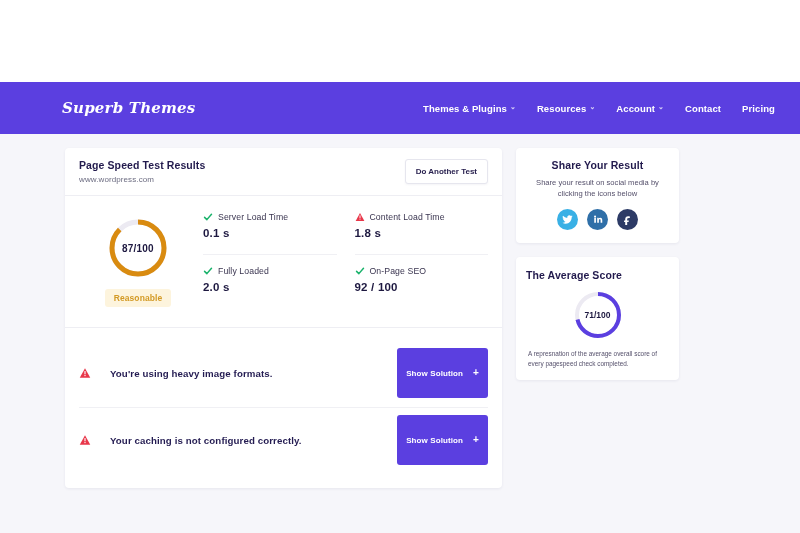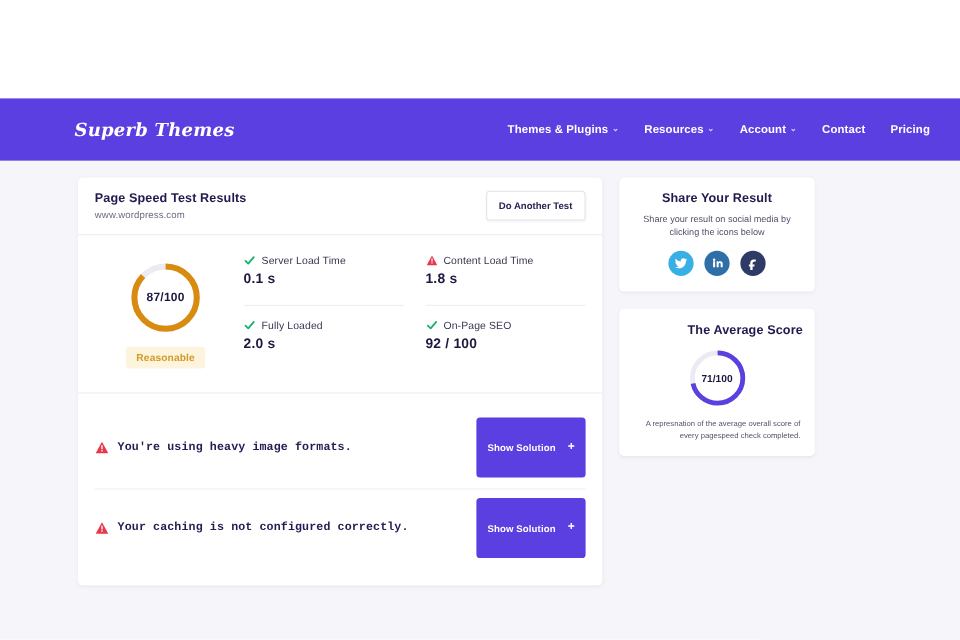--- a/index.html
+++ b/index.html
@@ -228,23 +228,22 @@
     align-items: center;
     justify-content: space-between;
     padding: 7px 0;
   }
   .issue-row + .issue-row {
     border-top: 1px solid #f0f0f4;
     margin-top: 2px;
   }
   .issue-left {
     display: flex;
-    align-items: flex-start;
-    gap: 7px;
-    font-family: Liberation Mono, monospace;
+    align-items: flex-end;
+    gap: 19px;
   }
   .issue-text {
     font-size: 9.7px;
     font-weight: 700;
     color: #241c52;
     letter-spacing: 0.1px;
   }
   .ico-warn-lg {
     width: 12px;
     height: 12px;
@@ -300,21 +299,21 @@
     display: flex;
     align-items: center;
     justify-content: center;
     color: #ffffff;
     cursor: pointer;
   }
   .soc svg { display: block; }
   .avg-card {
     margin-top: 14px;
     padding: 12px 10px 11px 10px;
-    text-align: right;
+    text-align: left;
   }
   .avg-gauge-wrap {
     display: flex;
     justify-content: center;
     margin: 8px 0 8px 0;
   }
   .avg-gauge {
     position: relative;
     width: 52px;
     height: 52px;

